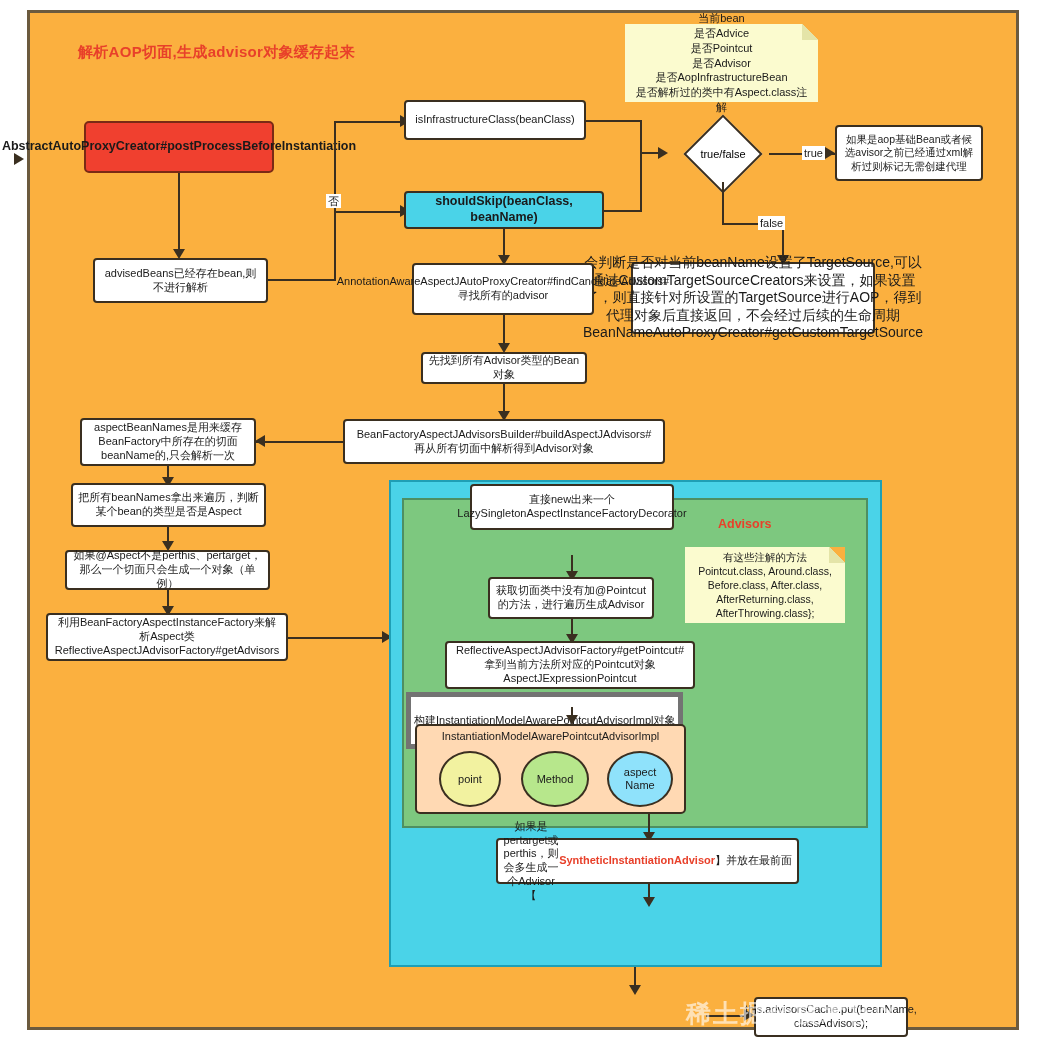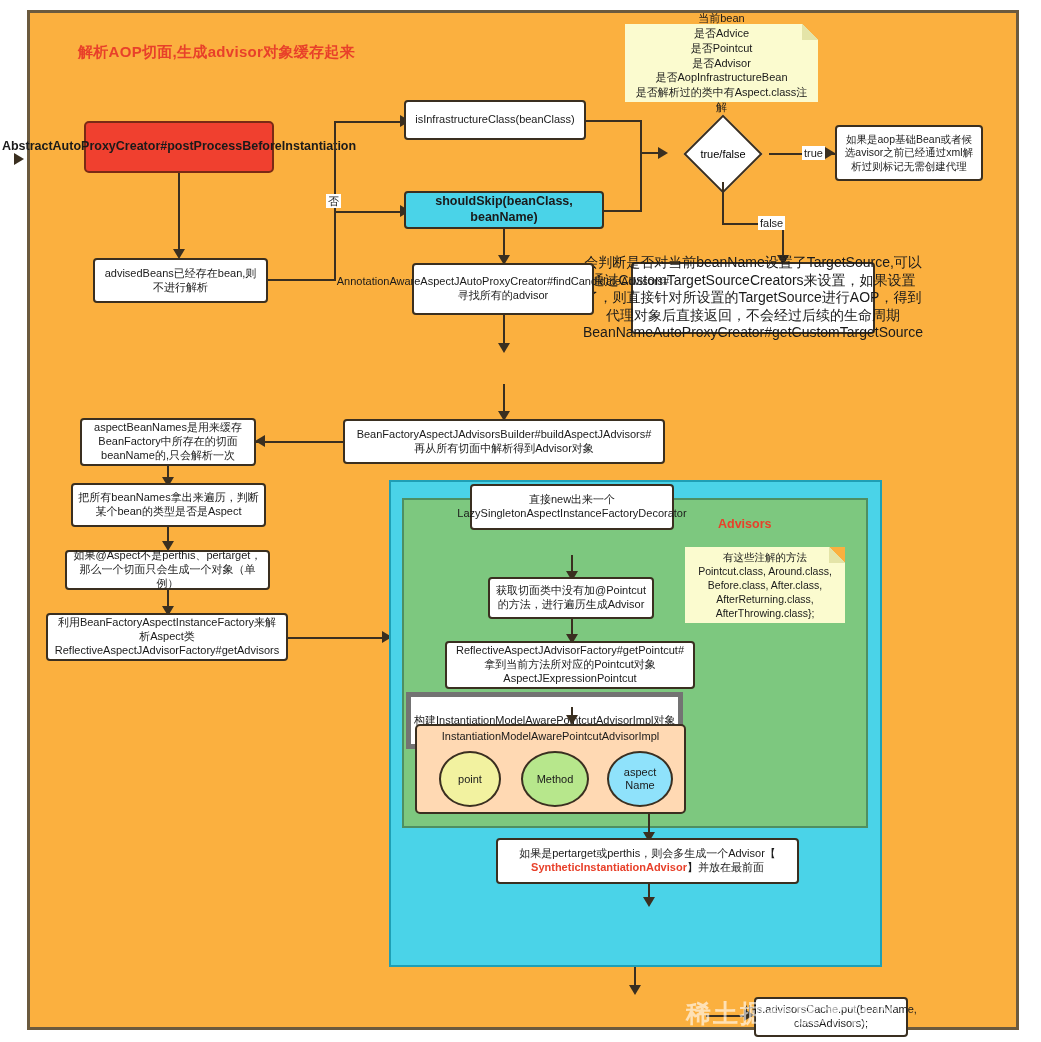--- a/index.html
+++ b/index.html
@@ -131,20 +131,21 @@
       <div>是否AopInfrastructureBean</div>
       <div>是否解析过的类中有Aspect.class注解</div>
     </div>
 
     <div class="ln lnv" style="left:473px;top:216px;height:30px;"></div>
     <div class="arr arr-d" style="left:468px;top:242px;"></div>
     <div class="node wbox" style="left:382px;top:250px;width:182px;height:52px;">AnnotationAwareAspectJAutoProxyCreator#findCandidateAdvisors#寻找所有的advisor</div>
 
     <div class="ln lnv" style="left:473px;top:302px;height:32px;"></div>
     <div class="arr arr-d" style="left:468px;top:330px;"></div>
+    <div class="node wbox" style="left:391px;top:339px;width:166px;height:32px;">先找到所有Advisor类型的Bean对象</div>
 
     <div class="ln lnv" style="left:473px;top:371px;height:32px;"></div>
     <div class="arr arr-d" style="left:468px;top:398px;"></div>
     <div class="node wbox" style="left:313px;top:406px;width:322px;height:45px;">BeanFactoryAspectJAdvisorsBuilder#buildAspectJAdvisors# 再从所有切面中解析得到Advisor对象</div>
 
     <div class="ln lnh" style="left:225px;top:428px;width:90px;"></div>
     <div class="arr arr-l" style="left:225px;top:422px;"></div>
     <div class="node wbox" style="left:50px;top:405px;width:176px;height:48px;">aspectBeanNames是用来缓存BeanFactory中所存在的切面beanName的,只会解析一次</div>
 
     <div class="ln lnv" style="left:137px;top:453px;height:16px;"></div>
@@ -195,21 +196,21 @@
     <div class="peachwrap" style="left:385px;top:711px;width:271px;height:90px;border-radius:5px;">
       <div style="position:absolute;left:0;top:4px;width:100%;text-align:center;font-size:11px;color:#1a1a1a;">InstantiationModelAwarePointcutAdvisorImpl</div>
       <div class="ellipse e-yellow" style="left:22px;top:25px;width:58px;height:52px;border-radius:50%;">point</div>
       <div class="ellipse e-green" style="left:104px;top:25px;width:64px;height:52px;border-radius:50%;">Method</div>
       <div class="ellipse e-cyan" style="left:190px;top:25px;width:62px;height:52px;border-radius:50%;">aspect Name</div>
     </div>
 
     <div class="ln lnv" style="left:618px;top:801px;height:24px;"></div>
     <div class="arr arr-d" style="left:613px;top:819px;"></div>
 
-    <div class="node wbox" style="left:466px;top:825px;width:303px;height:46px;flex-direction:column;">
+    <div class="node wbox" style="left:466px;top:825px;width:303px;height:46px;">
       <div>如果是pertarget或perthis，则会多生成一个Advisor【</div>
       <div style="white-space:nowrap;">
         <span class="redtext">SyntheticInstantiationAdvisor</span><span>】并放在最前面</span>
       </div>
     </div>
 
     <div class="ln lnv" style="left:618px;top:871px;height:18px;"></div>
     <div class="arr arr-d" style="left:613px;top:884px;"></div>
 
 

